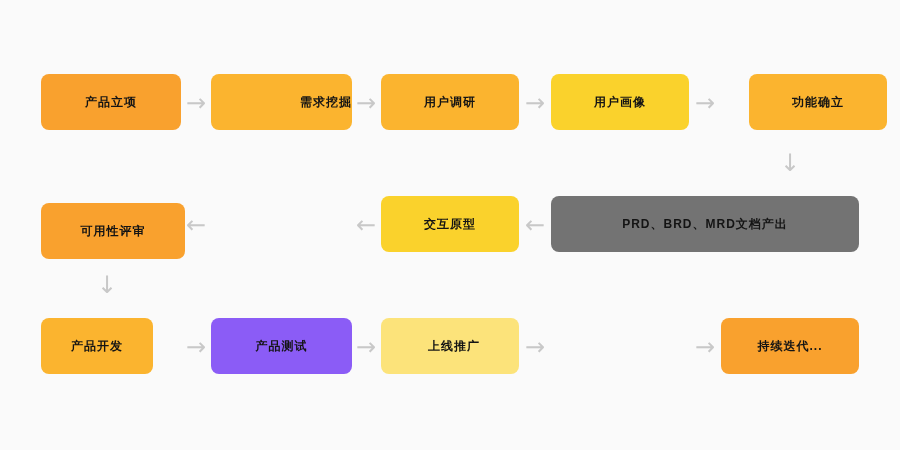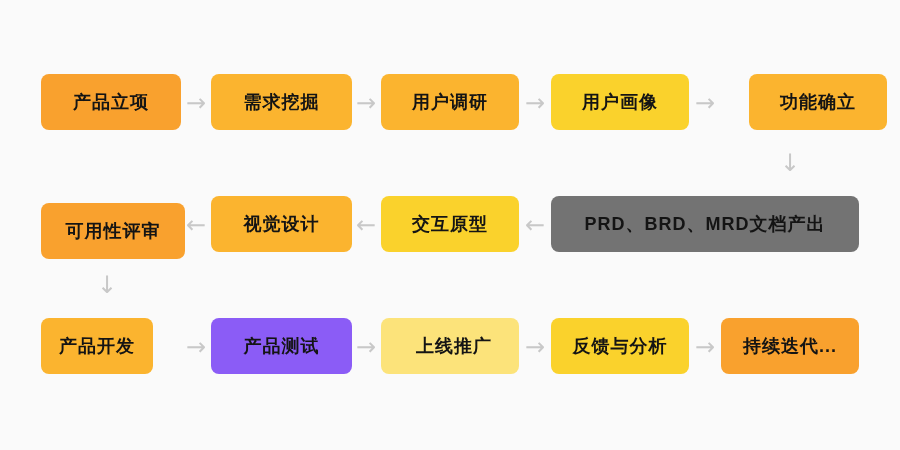--- a/index.html
+++ b/index.html
@@ -4,39 +4,39 @@
 <style>
   html,body{margin:0;padding:0;}
   body{background:#FAFAFA;font-family:"Liberation Sans",sans-serif;}
   .canvas{position:relative;width:900px;height:450px;background:#FAFAFA;overflow:hidden;}
   .node{
     position:absolute;height:56px;border-radius:8px;
     display:flex;align-items:center;justify-content:center;
     box-sizing:border-box;
   }
   .node-label{
-    font-weight:700;font-size:18px;color:#141414;letter-spacing:1px;
+    font-weight:700;font-size:12px;color:#141414;letter-spacing:1px;
     font-family:"Liberation Sans",sans-serif;white-space:nowrap;
   }
   .arrow{
     position:absolute;transform:translate(-50%,-50%);
     color:#C8C8C8;font-size:24px;line-height:1;
     font-family:"DejaVu Sans",sans-serif;user-select:none;
   }
 </style>
 </head>
 <body>
 
 <div class="canvas">
 
   <div class="node" style="left: 41px; top: 74px; width: 140px; background-color: rgb(249, 161, 46);">
     <span class="node-label">产品立项</span>
   </div>
   <span class="arrow" style="left:196px;top:103px">→</span>
-  <div class="node" style="left: 211px; top: 74px; width: 141px; background-color: rgb(251, 180, 47);">
+  <div class="node" style="left: 211px; top: 74px; width: 141px; background-color: rgb(251, 180, 47); justify-content: flex-end;">
     <span class="node-label">需求挖掘</span>
   </div>
   <span class="arrow" style="left:366px;top:103px">→</span>
   <div class="node" style="left: 381px; top: 74px; width: 138px; background-color: rgb(251, 180, 47);">
     <span class="node-label">用户调研</span>
   </div>
   <span class="arrow" style="left:535px;top:103px">→</span>
   <div class="node" style="left: 551px; top: 74px; width: 138px; background-color: rgb(250, 210, 44);">
     <span class="node-label">用户画像</span>
   </div>
@@ -44,23 +44,20 @@
   <div class="node" style="left: 721px; top: 74px; width: 138px; background-color: rgb(251, 180, 47); margin-left: 28px;">
     <span class="node-label">功能确立</span>
   </div>
 
   <span class="arrow" style="left:790px;top:163px">↓</span>
 
   <div class="node" style="left: 41px; top: 196px; width: 144px; background-color: rgb(249, 161, 46); margin-top: 7px;">
     <span class="node-label">可用性评审</span>
   </div>
   <span class="arrow" style="left:196px;top:225px">←</span>
-  <div class="node" style="left: 211px; top: 196px; width: 141px; background-color: rgb(251, 180, 47);">
-    <span class="node-label">视觉设计</span>
-  </div>
   <span class="arrow" style="left:366px;top:225px">←</span>
   <div class="node" style="left: 381px; top: 196px; width: 138px; background-color: rgb(250, 210, 44);">
     <span class="node-label">交互原型</span>
   </div>
   <span class="arrow" style="left:535px;top:225px">←</span>
   <div class="node" style="left: 551px; top: 196px; width: 308px; background-color: #737373;">
     <span class="node-label">PRD、BRD、MRD文档产出</span>
   </div>
 
   <span class="arrow" style="left:107px;top:285px">↓</span>
@@ -70,21 +67,18 @@
   </div>
   <span class="arrow" style="left:196px;top:347px">→</span>
   <div class="node" style="left: 211px; top: 318px; width: 141px; background-color: #8b5cf6;">
     <span class="node-label">产品测试</span>
   </div>
   <span class="arrow" style="left:366px;top:347px">→</span>
   <div class="node" style="left: 381px; top: 318px; width: 138px; background-color: rgb(252, 227, 122); padding-left: 8px;">
     <span class="node-label">上线推广</span>
   </div>
   <span class="arrow" style="left:535px;top:347px">→</span>
-  <div class="node" style="left: 551px; top: 318px; width: 138px; background-color: rgb(250, 210, 44);">
-    <span class="node-label">反馈与分析</span>
-  </div>
   <span class="arrow" style="left:705px;top:347px">→</span>
   <div class="node" style="left: 721px; top: 318px; width: 138px; background-color: rgb(249, 161, 46);">
     <span class="node-label">持续迭代...</span>
   </div>
 
 </div>
 
 </body></html>

